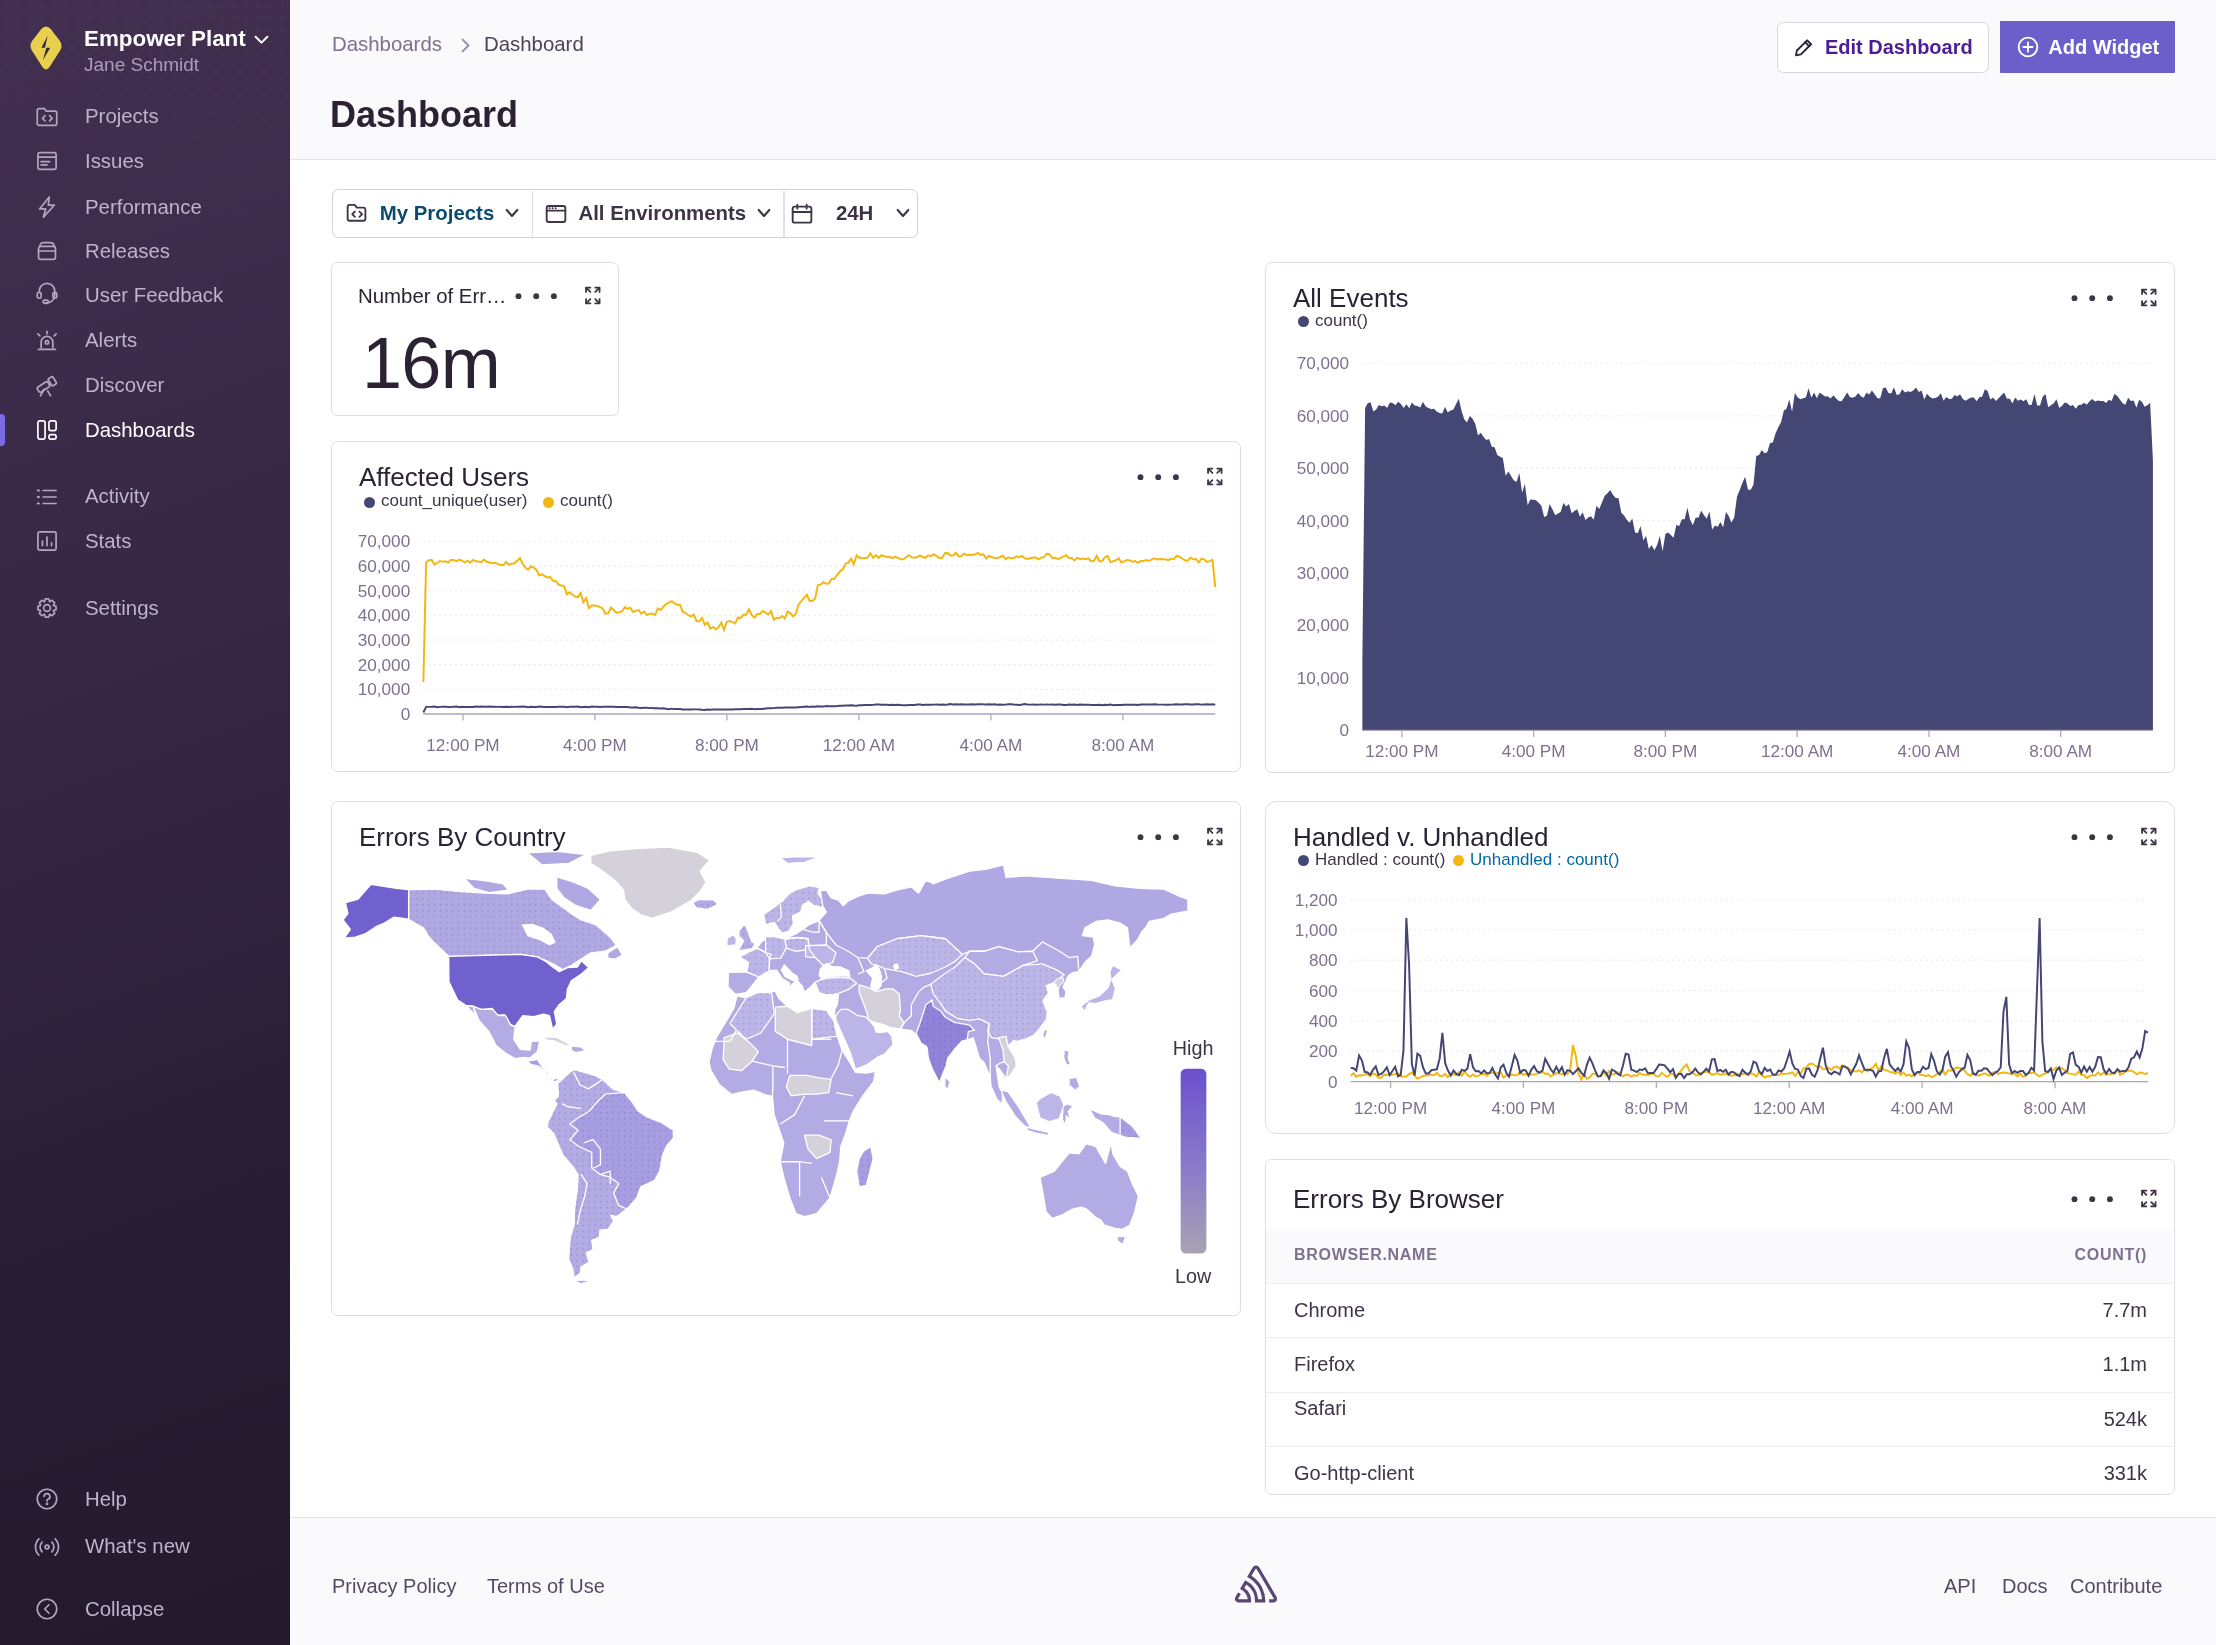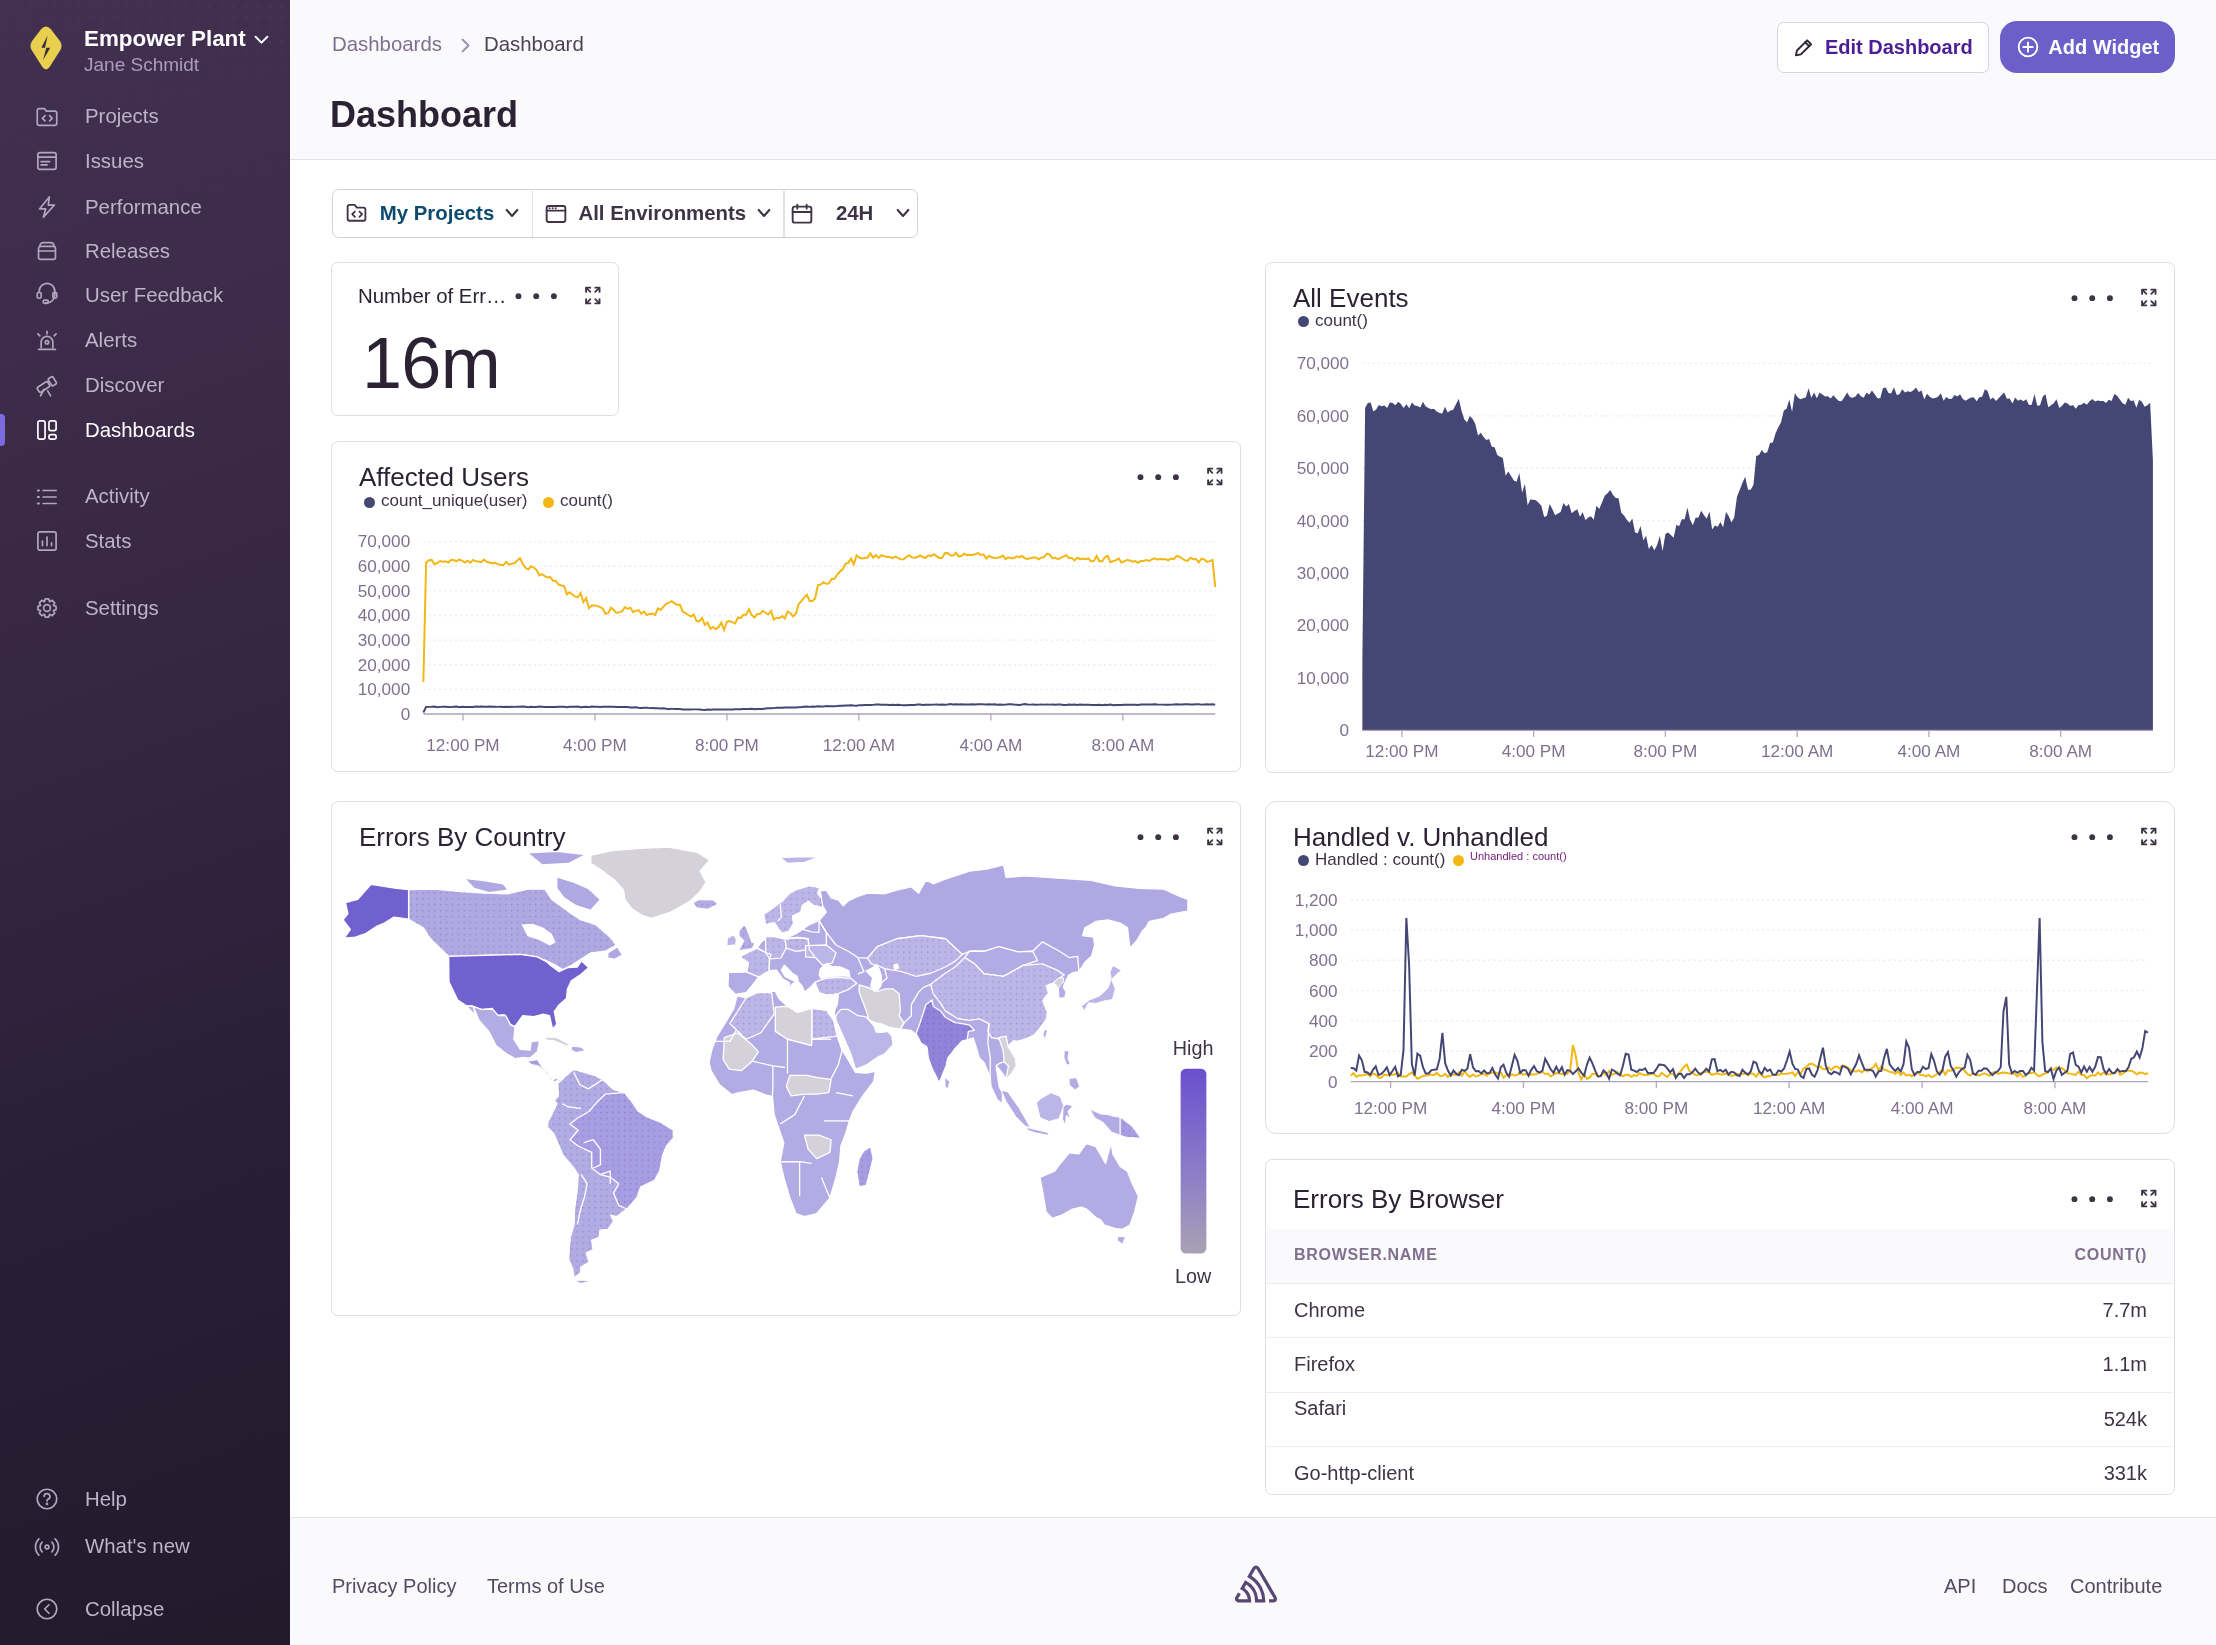--- a/index.html
+++ b/index.html
@@ -17,21 +17,21 @@
 <div style="position:absolute;left:40px;top:94px;font-size:36px;font-weight:bold;color:#2B2233">Dashboard</div>
 <div style="position:absolute;left:1487px;top:22px;width:212px;height:51px;background:#fff;border:1.3px solid #D9D3DF;border-radius:6.6px;box-sizing:border-box;display:flex;align-items:center;justify-content:center;gap:9.2px">
 <svg width="22.4" height="22.4" viewBox="0 0 34 34">
           <g fill="none" stroke="#2B2233" stroke-width="2.8" stroke-linecap="round" stroke-linejoin="round">
             <path d="M21.5 6.5 l6 6 L12 28 l-7.5 1.5 L6 22 Z"></path>
             <path d="M18.5 9.5 l6 6"></path>
           </g>
         </svg>
         <span style="font-size:20px;font-weight:bold;color:#4c1d95">Edit Dashboard</span>
       </div>
-<div style="position:absolute;left:1710px;top:21px;width:175px;height:52px;background:#6D5FC9;border-radius:17px;display:flex;align-items:center;justify-content:center;gap:8.6px">
+<div style="position:absolute;left:1710px;top:21px;width:175px;height:52px;background:#6D5FC9;border-radius:1px;display:flex;align-items:center;justify-content:center;gap:8.6px">
 <svg width="24" height="24" viewBox="0 0 36 36">
           <g fill="none" stroke="#fff" stroke-width="2.8" stroke-linecap="round">
             <circle cx="18" cy="18" r="14"></circle>
             <path d="M18 11 v14 M11 18 h14"></path>
           </g>
         </svg>
         <span style="font-size:20px;font-weight:bold;color:#fff">Add Widget</span>
       </div>
 </div>
 <div style="position:absolute;left:332px;top:189px;width:586px;height:49px;background:#fff;border:1.3px solid #D5CFDB;border-radius:6.6px;box-sizing:border-box;display:flex;align-items:center">
@@ -334,21 +334,21 @@
         <circle cx="32" cy="17" r="4.5" fill="#3E3446"></circle>
         <circle cx="59" cy="17" r="4.5" fill="#3E3446"></circle>
 <g stroke="#3E3446" stroke-width="2.8" fill="none" stroke-linecap="round" stroke-linejoin="round">
 <path d="M108 10.5 v-6.5 h6.5 M128.5 10.5 v-6.5 h-6.5 M108 21.5 v6.5 h6.5 M128.5 21.5 v6.5 h-6.5"></path>
 <path d="M108.5 4.5 l6 6 M128 4.5 l-6 6 M108.5 27.5 l6-6 M128 27.5 l-6-6"></path>
 </g>
       </svg>
 <span style="position:absolute;left:32px;top:53px;width:11.2px;height:11.2px;border-radius:50%;background:#444674"></span>
       <span style="position:absolute;left:49px;top:48px;font-size:17px;color:#3E3446;white-space:nowrap">Handled : count()</span>
       <span style="position:absolute;left:187px;top:53px;width:11.2px;height:11.2px;border-radius:50%;background:#F2B712"></span>
-      <span style="position:absolute;left:204px;top:48px;font-size:11px;color:#701a75;white-space:nowrap">Unhandled : count()</span>
+      <span style="position:absolute;left:204px;top:48px;font-size:17px;color:#0369a1;white-space:nowrap">Unhandled : count()</span>
 <div style="position:absolute;left:0;top:0">
         <svg width="910" height="333" viewBox="0 0 1379 505">
 <line x1="128" y1="148" x2="1337" y2="148" stroke="#EDEAF1" stroke-width="2" stroke-dasharray="3,5"></line>
 <line x1="128" y1="194" x2="1337" y2="194" stroke="#EDEAF1" stroke-width="2" stroke-dasharray="3,5"></line>
 <line x1="128" y1="240" x2="1337" y2="240" stroke="#EDEAF1" stroke-width="2" stroke-dasharray="3,5"></line>
 <line x1="128" y1="286" x2="1337" y2="286" stroke="#EDEAF1" stroke-width="2" stroke-dasharray="3,5"></line>
 <line x1="128" y1="332" x2="1337" y2="332" stroke="#EDEAF1" stroke-width="2" stroke-dasharray="3,5"></line>
 <line x1="128" y1="378" x2="1337" y2="378" stroke="#EDEAF1" stroke-width="2" stroke-dasharray="3,5"></line>
 <text x="108" y="157" text-anchor="end" font-size="26" fill="#80708F">1,200</text>
 <text x="108" y="203" text-anchor="end" font-size="26" fill="#80708F">1,000</text>

